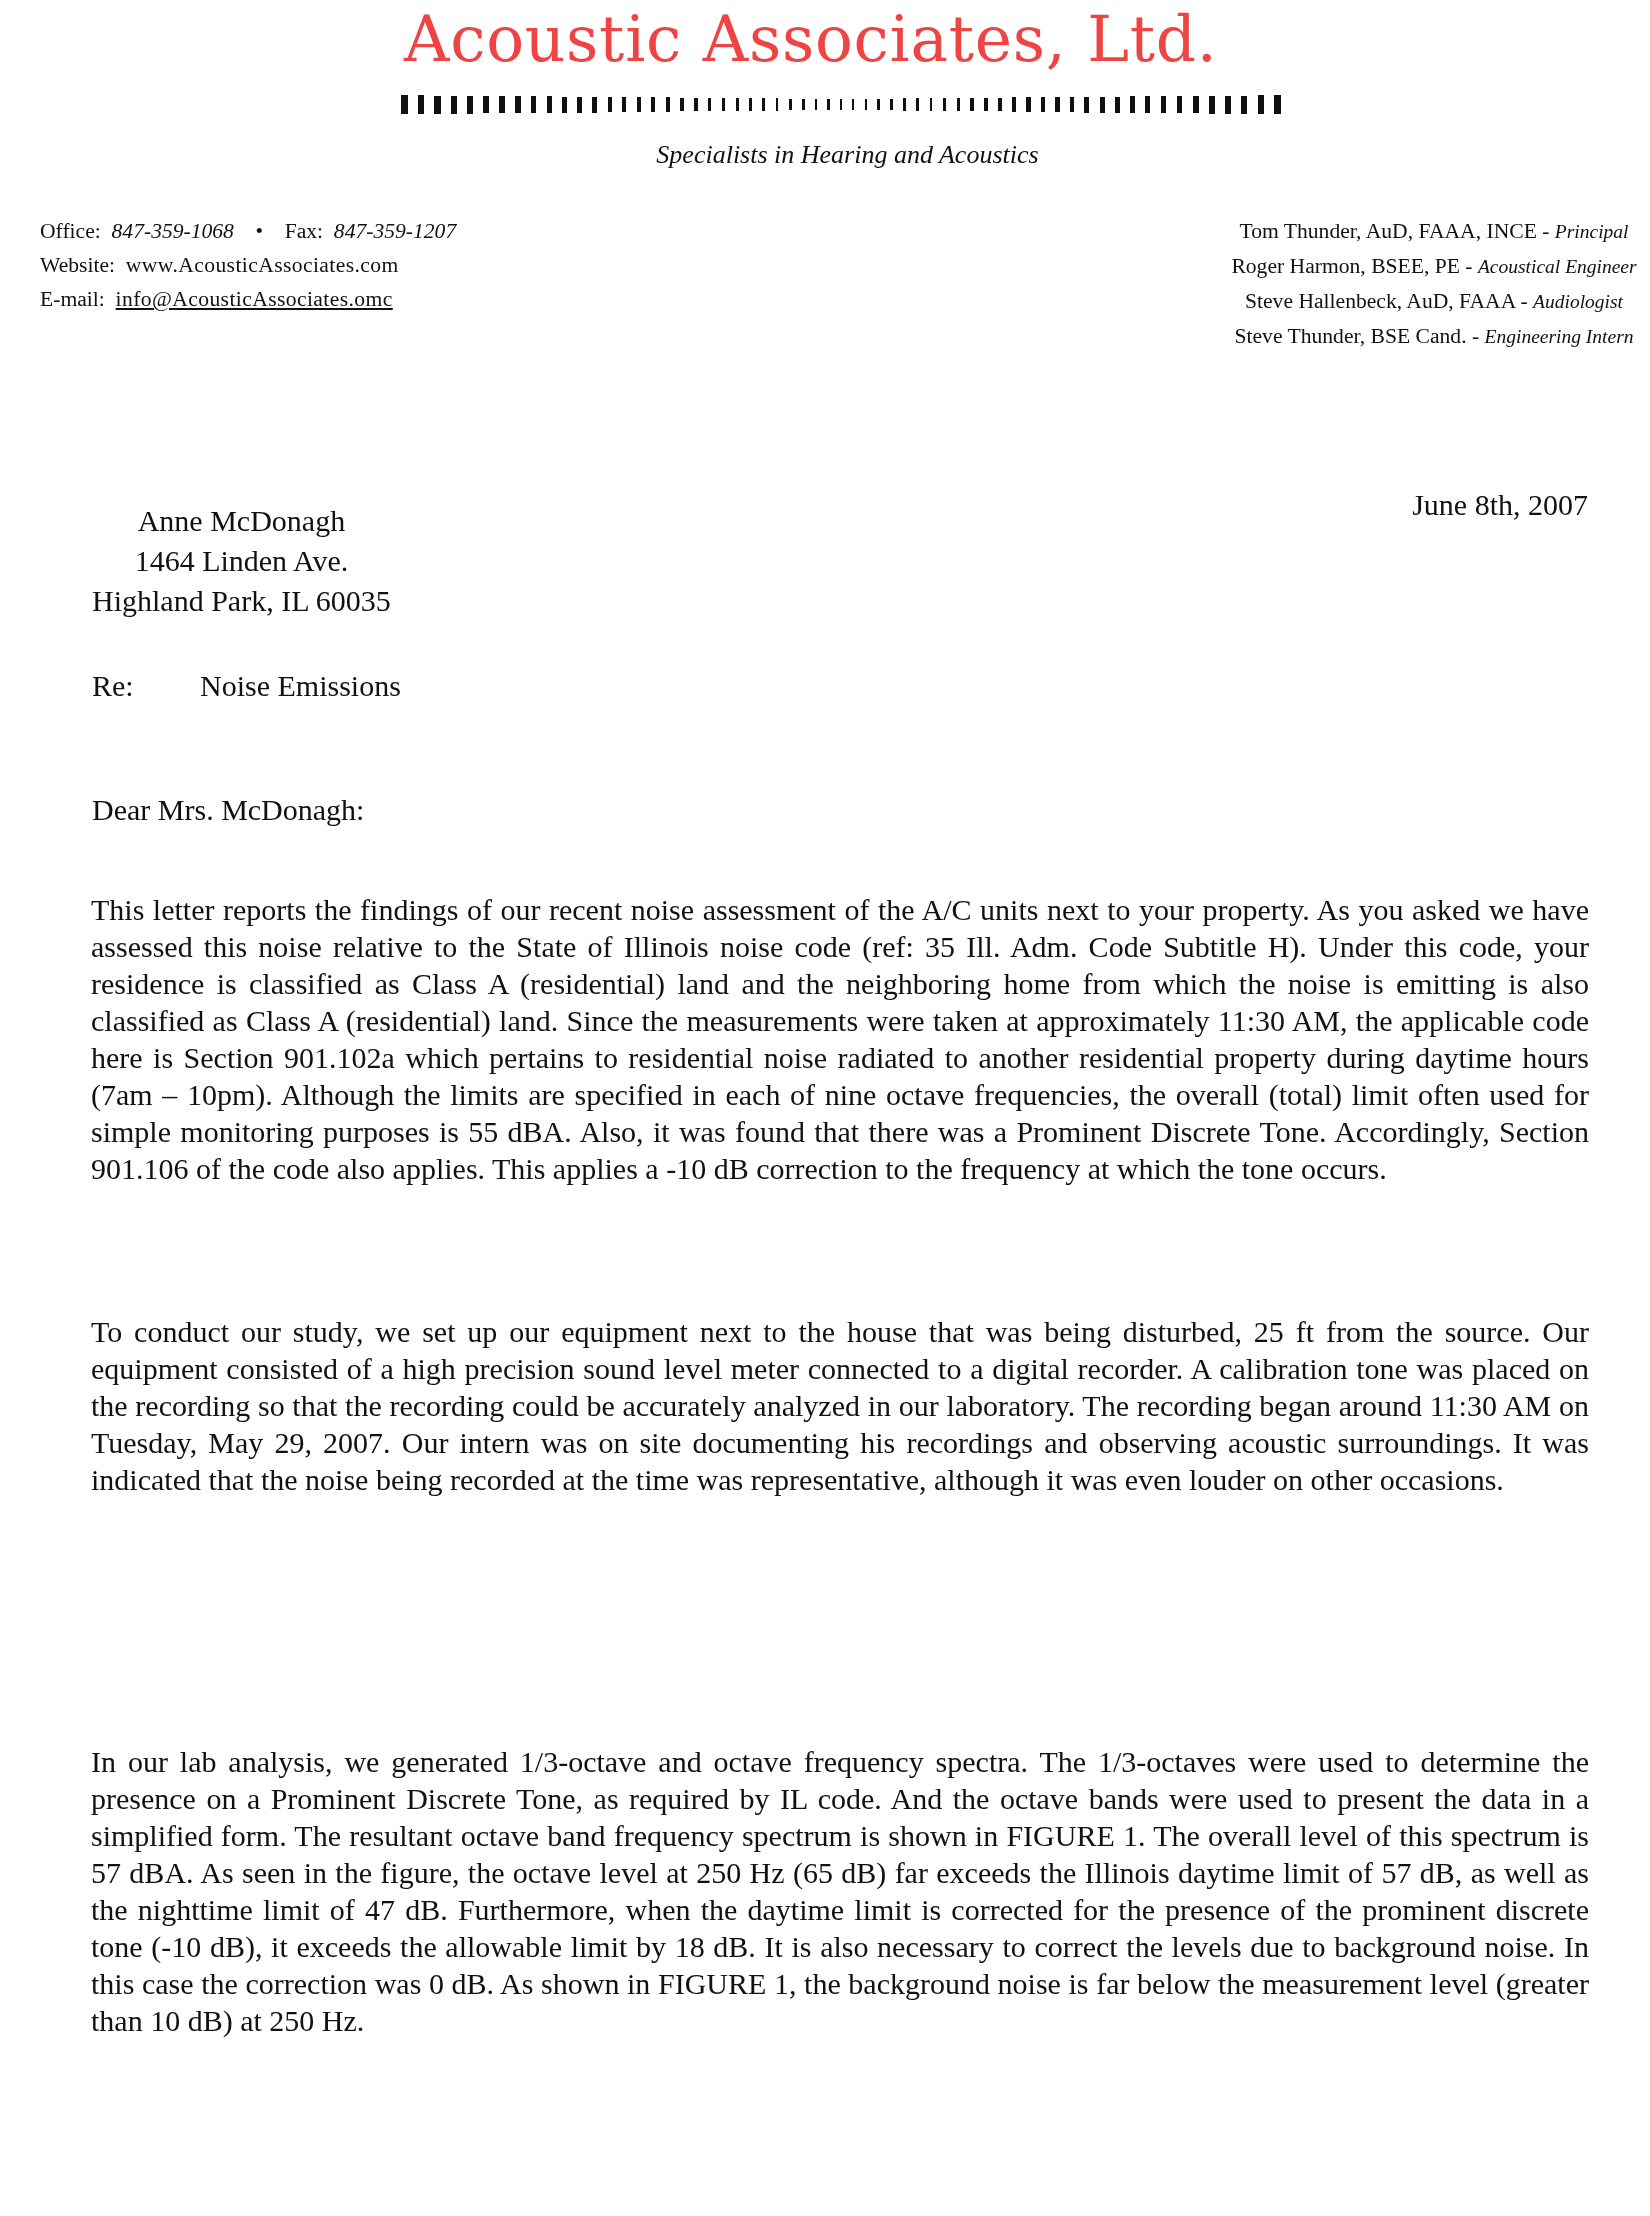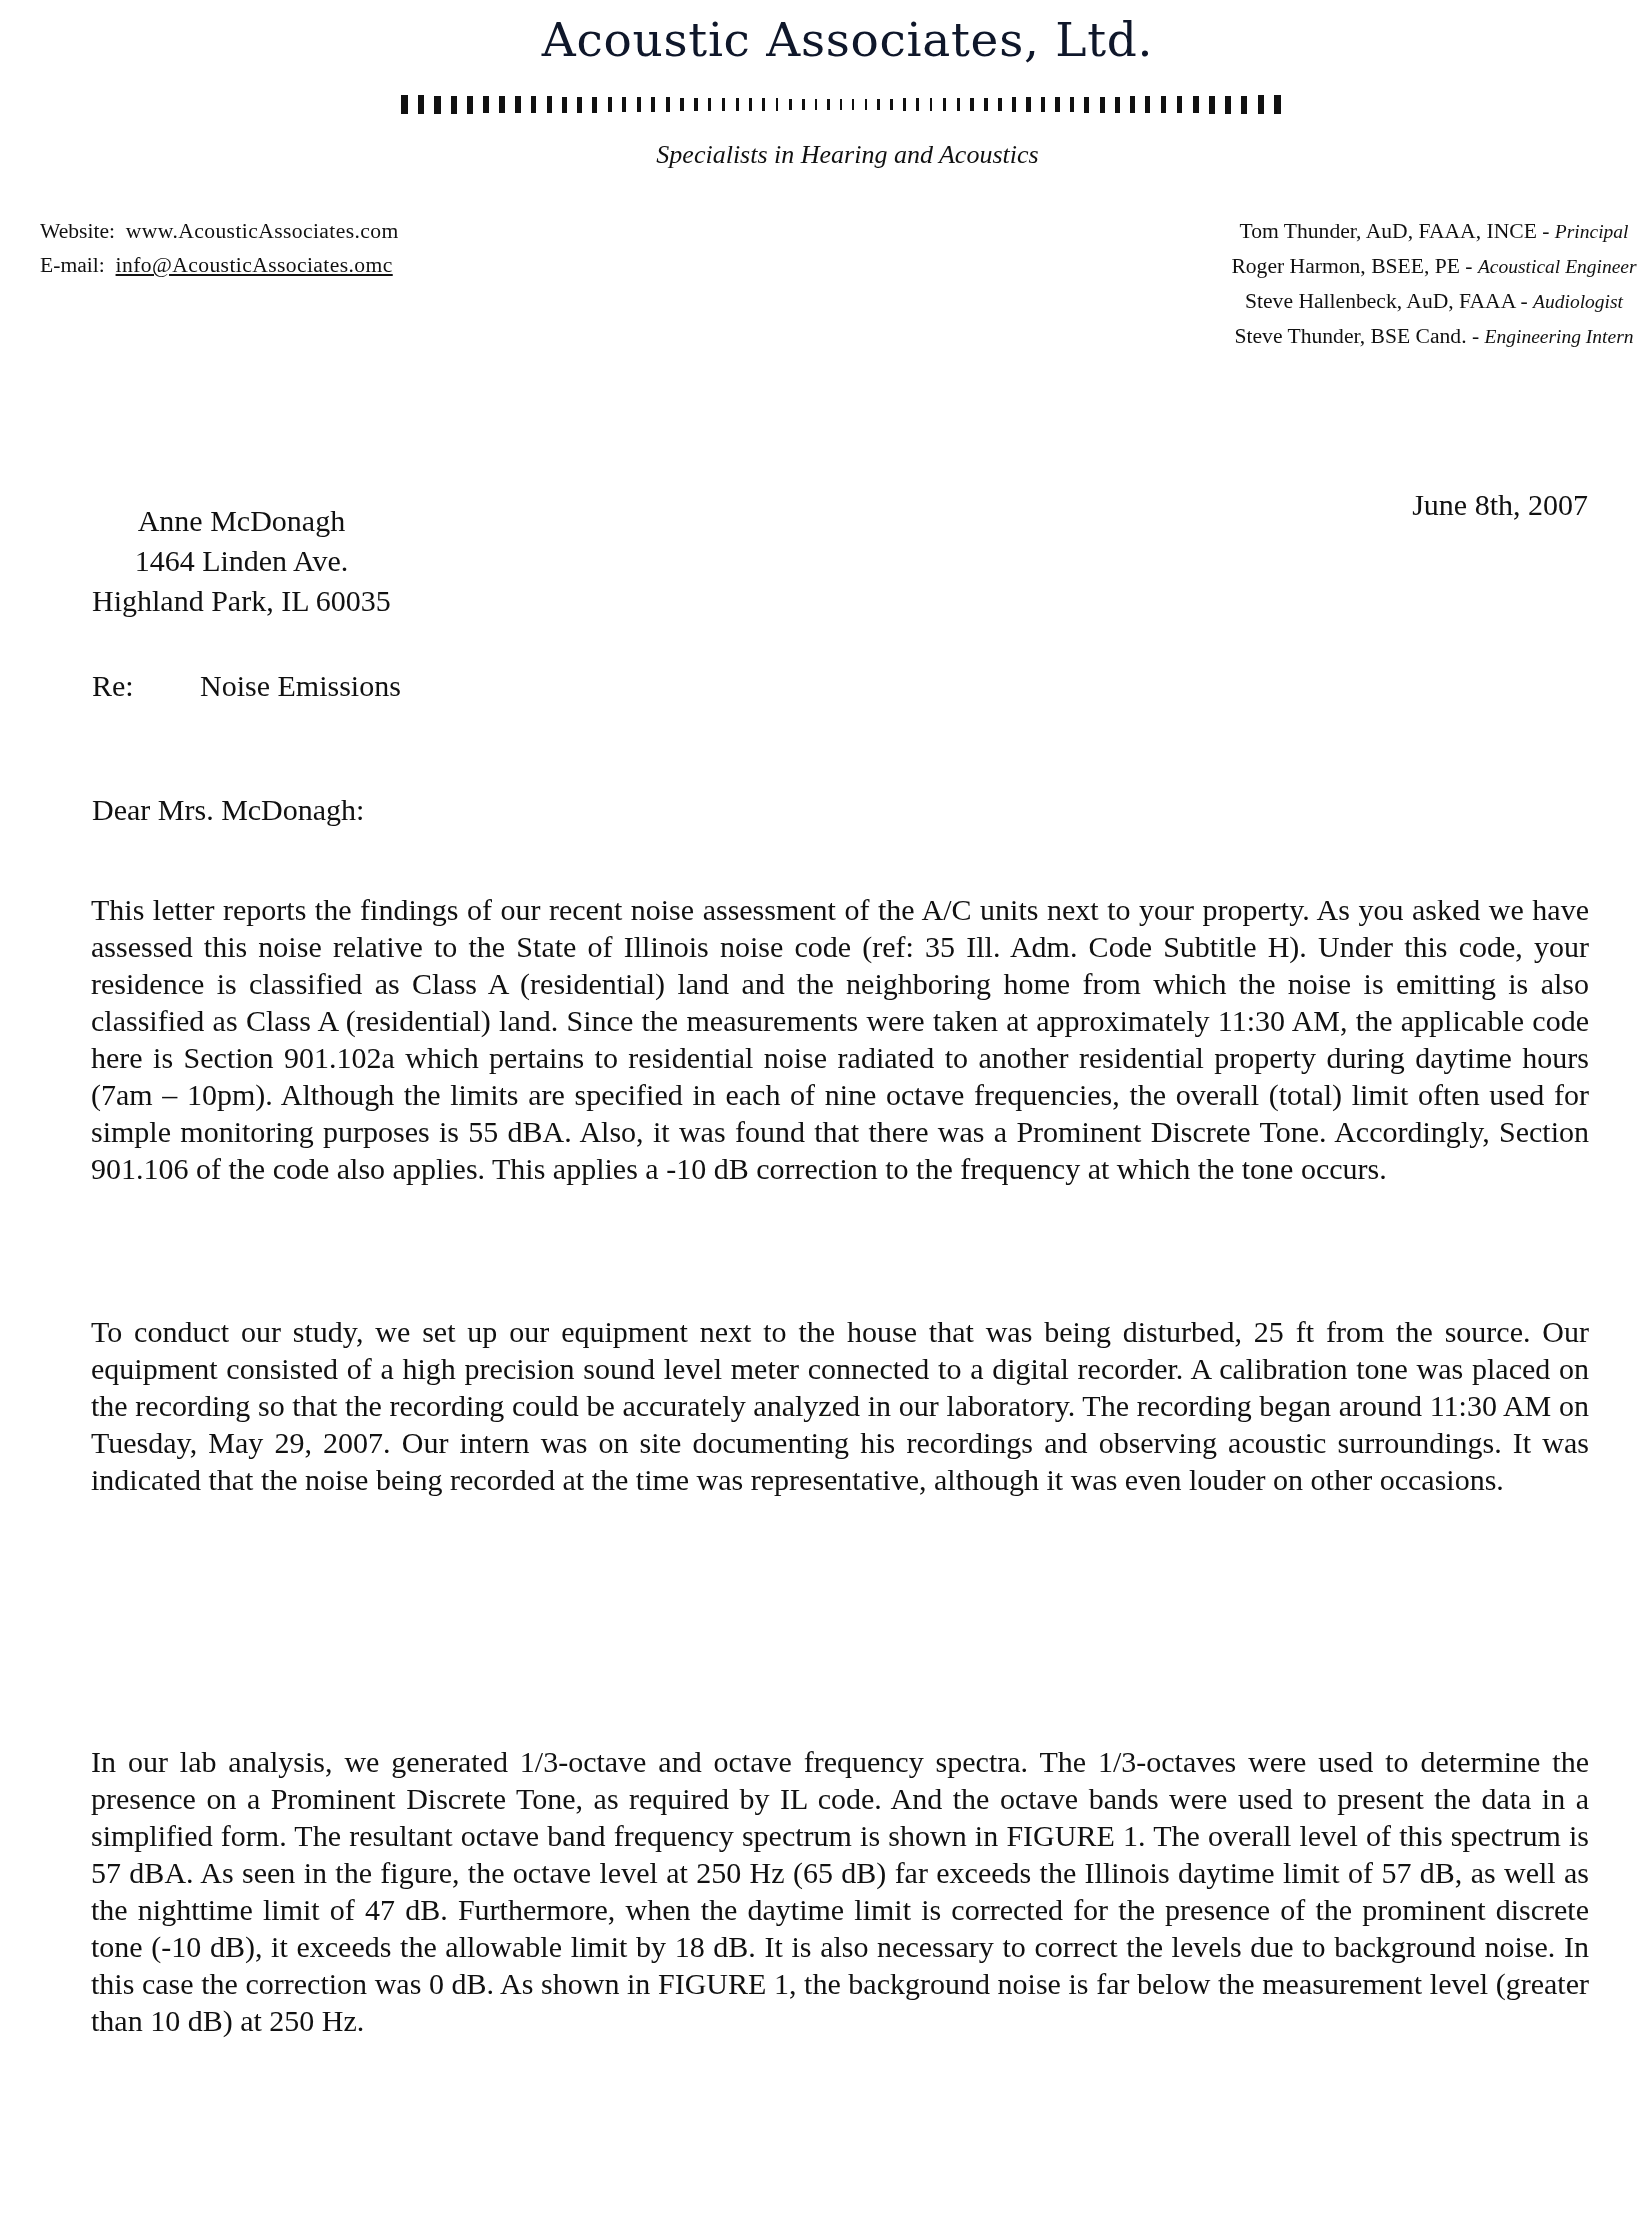--- a/index.html
+++ b/index.html
@@ -21,26 +21,25 @@
       width: 1651px;
       height: 2216px;
     }
 
     
     .lh-title {
       position: absolute;
       left: 404px;
       top: 4.3px;
       width: 887px;
-      text-align: center;
       font-family: "DejaVu Serif", "Liberation Serif", serif;
-      font-size: 47px;
+      font-size: 63px;
       letter-spacing: 0.7px;
       line-height: 72px;
-      color: #0f172a;
+      color: #ef4444;
       white-space: nowrap;
     }
     .lh-bars {
       position: absolute;
       left: 401px;
       top: 95px;
       width: 880px;
       height: 19px;
       display: flex;
       justify-content: space-between;
@@ -211,20 +210,27 @@
       <span style="width: 5.8px; height: 18px;"></span>
       <span style="width: 6.5px; height: 18px;"></span>
       <span style="width: 6.5px; height: 19px;"></span>
       <span style="width: 6.5px; height: 19px;"></span>
     </div>
 
   <div class="lh-tagline">Specialists in Hearing and Acoustics</div>
 
   <div class="lh-contact">
     <span class="row">
+      <span>Office:</span>&nbsp;
+      <span class="val-italic">847-359-1068</span>
+      &nbsp;&nbsp;&nbsp;<span>•</span>&nbsp;&nbsp;&nbsp;
+      <span>Fax:</span>&nbsp;
+      <span class="val-italic">847-359-1207</span>
+    </span>
+    <span class="row">
       <span>Website:</span>&nbsp;
       <span class="url">www.AcousticAssociates.com</span>
     </span>
     <span class="row">
       <span>E-mail:</span>&nbsp;
       <span class="link url">info@AcousticAssociates.omc</span>
     </span>
   </div>
 
   <div class="lh-staff">

